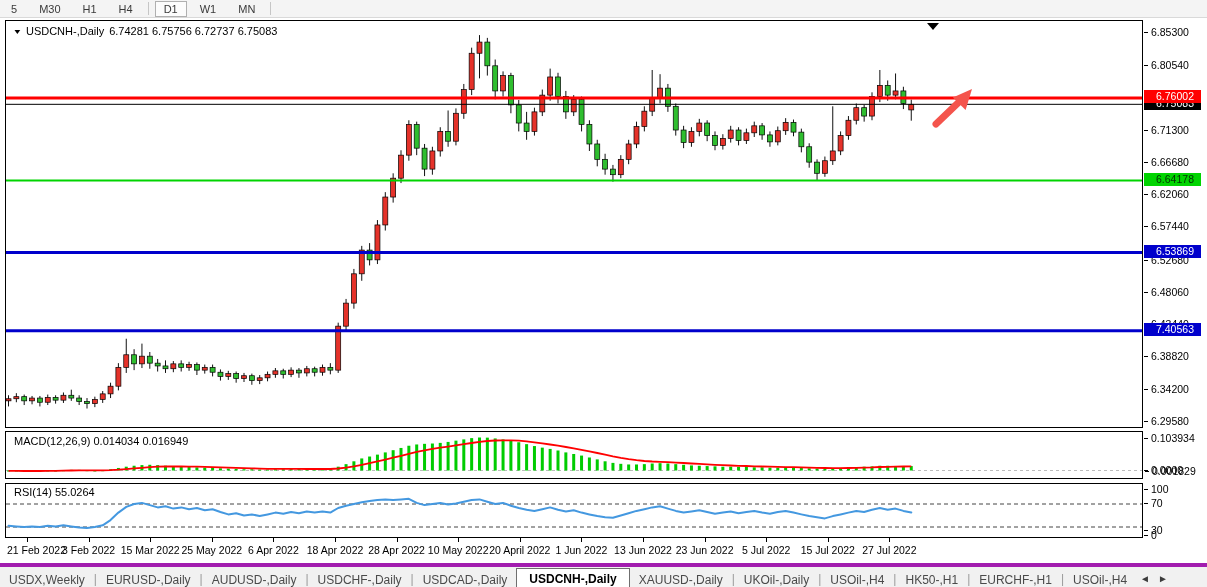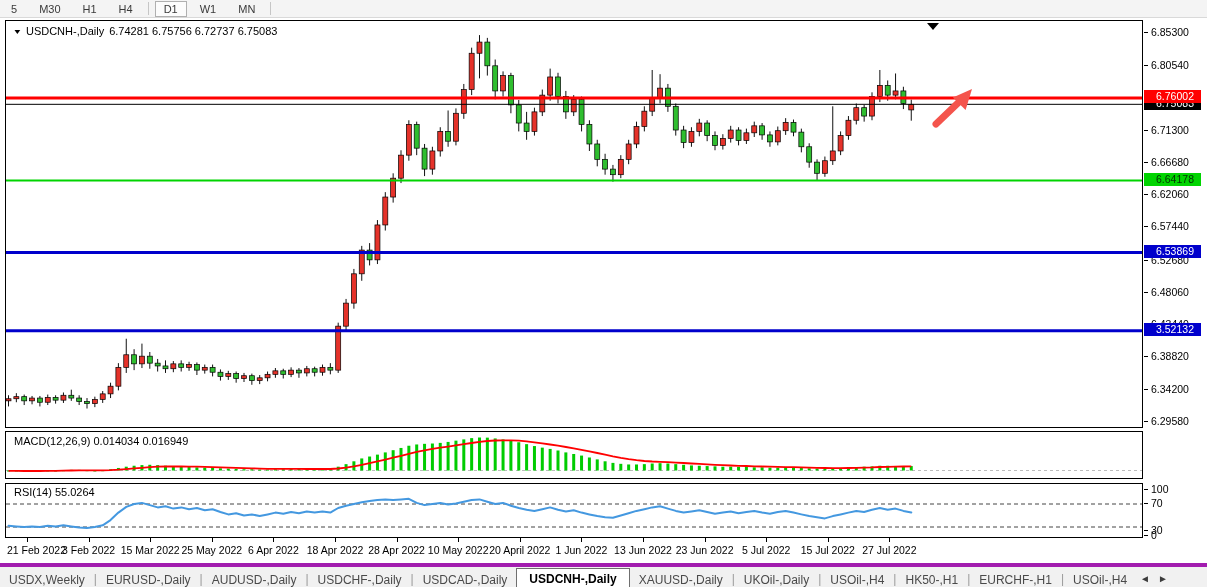--- a/index.html
+++ b/index.html
@@ -323,21 +323,21 @@
       <div class="tick" style="top:233.68760000000003px">6.52680</div>
       <div class="tick" style="top:265.9351999999999px">6.48060</div>
       <div class="tick" style="top:298.18279999999976px">6.43440</div>
       <div class="tick" style="top:330.4303999999996px">6.38820</div>
       <div class="tick" style="top:362.6780000000001px">6.34200</div>
       <div class="tick" style="top:394.9255999999999px">6.29580</div>
       <div class="badge" style="top:76.81466000000006px;background:#000000;color:#ffffff">6.75083</div>
       <div class="badge" style="top:70.40003999999989px;background:#ff0000;color:#ffffff">6.76002</div>
       <div class="badge" style="top:152.93155999999996px;background:#00d400;color:#003300">6.64178</div>
       <div class="badge" style="top:224.8883799999999px;background:#0000cc;color:#ffffff">6.53869</div>
-      <div class="badge" style="top:303.18303999999983px;background:#0000cc;color:#ffffff">3.52132</div>
+      <div class="badge" style="top:303.18303999999983px;background:#0000cc;color:#ffffff">7.40563</div>
     </div>
 
   <div class="pane" id="macdPane">
     <svg id="macdSvg" width="1136" height="46" viewBox="0 0 1136 46">
         <line x1="0" y1="38.5" x2="1136" y2="38.5" stroke="#bbbbbb" stroke-width="1" stroke-dasharray="3,3"></line>
         <rect x="1" y="38.5" width="3" height="1" fill="#00cc00"></rect>
         <rect x="8.85" y="38.5" width="3" height="1" fill="#00cc00"></rect>
         <rect x="16.7" y="38.5" width="3" height="1" fill="#00cc00"></rect>
         <rect x="24.549999999999997" y="38.5" width="3" height="1" fill="#00cc00"></rect>
         <rect x="32.4" y="38.5" width="3" height="1" fill="#00cc00"></rect>
@@ -449,20 +449,25 @@
         <rect x="864.5" y="34.3725" width="3" height="4.127499999999998" fill="#00cc00"></rect>
         <rect x="872.3499999999999" y="33.7375" width="3" height="4.762500000000003" fill="#00cc00"></rect>
         <rect x="880.1999999999999" y="33.7375" width="3" height="4.762500000000003" fill="#00cc00"></rect>
         <rect x="888.05" y="34.055" width="3" height="4.445" fill="#00cc00"></rect>
         <rect x="895.9" y="34.055" width="3" height="4.445" fill="#00cc00"></rect>
         <rect x="903.75" y="34.055" width="3" height="4.445" fill="#00cc00"></rect>
         <polyline points="2.5,38.8 10.3,38.9 18.2,39.0 26.0,39.0 33.9,39.0 41.8,38.9 49.6,38.8 57.4,38.7 65.3,38.5 73.1,38.4 81.0,38.3 88.8,38.4 96.7,38.3 104.5,38.1 112.4,37.7 120.3,37.1 128.1,36.4 135.9,35.8 143.8,35.2 151.7,34.7 159.5,34.5 167.3,34.4 175.2,34.5 183.0,34.6 190.9,34.7 198.8,34.9 206.6,35.1 214.4,35.4 222.3,35.6 230.1,35.9 238.0,36.1 245.8,36.4 253.7,36.6 261.6,36.8 269.4,36.9 277.3,36.9 285.1,36.9 292.9,36.9 300.8,37.0 308.6,37.0 316.5,37.0 324.3,37.0 332.2,36.5 340.1,35.7 347.9,34.4 355.8,32.8 363.6,31.1 371.4,29.4 379.3,27.6 387.1,25.7 395.0,23.8 402.8,21.8 410.7,19.9 418.5,18.3 426.4,16.9 434.3,15.7 442.1,14.6 449.9,13.4 457.8,12.2 465.6,11.0 473.5,9.9 481.3,9.0 489.2,8.5 497.0,8.3 504.9,8.4 512.8,8.7 520.6,9.4 528.4,10.3 536.3,11.4 544.1,12.5 552.0,13.7 559.9,15.0 567.7,16.4 575.5,17.9 583.4,19.4 591.3,21.0 599.1,22.6 606.9,24.3 614.8,25.8 622.6,27.1 630.5,28.2 638.4,29.0 646.2,29.5 654.0,29.8 661.9,30.2 669.8,30.6 677.6,31.0 685.4,31.5 693.3,31.9 701.1,32.4 709.0,32.8 716.9,33.2 724.7,33.5 732.5,33.8 740.4,34.0 748.3,34.3 756.1,34.5 763.9,34.7 771.8,34.9 779.6,35.1 787.5,35.2 795.3,35.4 803.2,35.6 811.0,35.8 818.9,36.0 826.8,36.1 834.6,36.1 842.4,36.0 850.3,35.8 858.1,35.6 866.0,35.4 873.8,35.0 881.7,34.8 889.5,34.6 897.4,34.5 905.3,34.4" fill="none" stroke="#ff0000" stroke-width="1.8"></polyline>
       </svg>
     <div class="paneLabel" style="top:3px">MACD(12,26,9) 0.014034 0.016949</div>
   </div>
+  <div class="scale" id="macdScale">
+      <div class="tick" style="top:1px">0.103934</div>
+      <div class="tick" style="top:33px">0.0000</div>
+      <div class="tick" style="top:34px;left:1px;background:transparent">0.001829</div>
+    </div>
 
   <div class="pane" id="rsiPane">
     <svg id="rsiSvg" width="1136" height="53" viewBox="0 0 1136 53">
         <line x1="0" y1="20" x2="1136" y2="20" stroke="#444" stroke-width="1" stroke-dasharray="4,3"></line>
         <line x1="0" y1="43" x2="1136" y2="43" stroke="#444" stroke-width="1" stroke-dasharray="4,3"></line>
         <polyline points="2.5,41.8 10.3,42.4 18.2,43.0 26.0,42.4 33.9,43.0 41.8,41.8 49.6,42.4 57.4,41.3 65.3,42.4 73.1,43.6 81.0,44.1 88.8,43.0 96.7,41.3 104.5,36.1 112.4,28.6 120.3,22.9 128.1,20.0 135.9,18.9 143.8,21.1 151.7,23.4 159.5,22.3 167.3,24.6 175.2,23.4 183.0,25.2 190.9,24.0 198.8,26.3 206.6,25.2 214.4,28.0 222.3,30.4 230.1,29.2 238.0,31.5 245.8,30.4 253.7,32.1 261.6,30.4 269.4,28.6 277.3,29.8 285.1,28.0 292.9,29.2 300.8,27.5 308.6,28.6 316.5,27.5 324.3,28.6 332.2,24.0 340.1,21.7 347.9,20.0 355.8,18.3 363.6,17.1 371.4,16.0 379.3,15.4 387.1,16.0 395.0,15.4 402.8,14.8 410.7,18.9 418.5,21.1 426.4,20.0 434.3,18.9 442.1,20.6 449.9,19.4 457.8,17.7 465.6,16.0 473.5,15.4 481.3,17.7 489.2,20.0 497.0,18.9 504.9,21.7 512.8,24.0 520.6,25.8 528.4,26.9 536.3,25.2 544.1,23.4 552.0,25.8 559.9,27.5 567.7,26.3 575.5,28.6 583.4,30.4 591.3,32.1 599.1,33.2 606.9,33.8 614.8,31.5 622.6,29.2 630.5,26.9 638.4,25.2 646.2,23.4 654.0,22.3 661.9,24.6 669.8,26.9 677.6,28.6 685.4,27.5 693.3,26.3 701.1,28.0 709.0,29.8 716.9,28.6 724.7,27.5 732.5,29.2 740.4,28.0 748.3,26.9 756.1,28.6 763.9,29.8 771.8,28.0 779.6,26.9 787.5,28.6 795.3,30.4 803.2,32.1 811.0,33.2 818.9,34.4 826.8,32.1 834.6,30.4 842.4,28.6 850.3,26.9 858.1,28.0 866.0,25.8 873.8,24.0 881.7,25.8 889.5,24.6 897.4,26.9 905.3,28.6" fill="none" stroke="#4498e0" stroke-width="2" stroke-linejoin="round" stroke-linecap="round"></polyline>
       </svg>
     <div class="paneLabel" style="top:2px">RSI(14) 55.0264</div>
   </div>
   <div class="scale" id="rsiScale">

